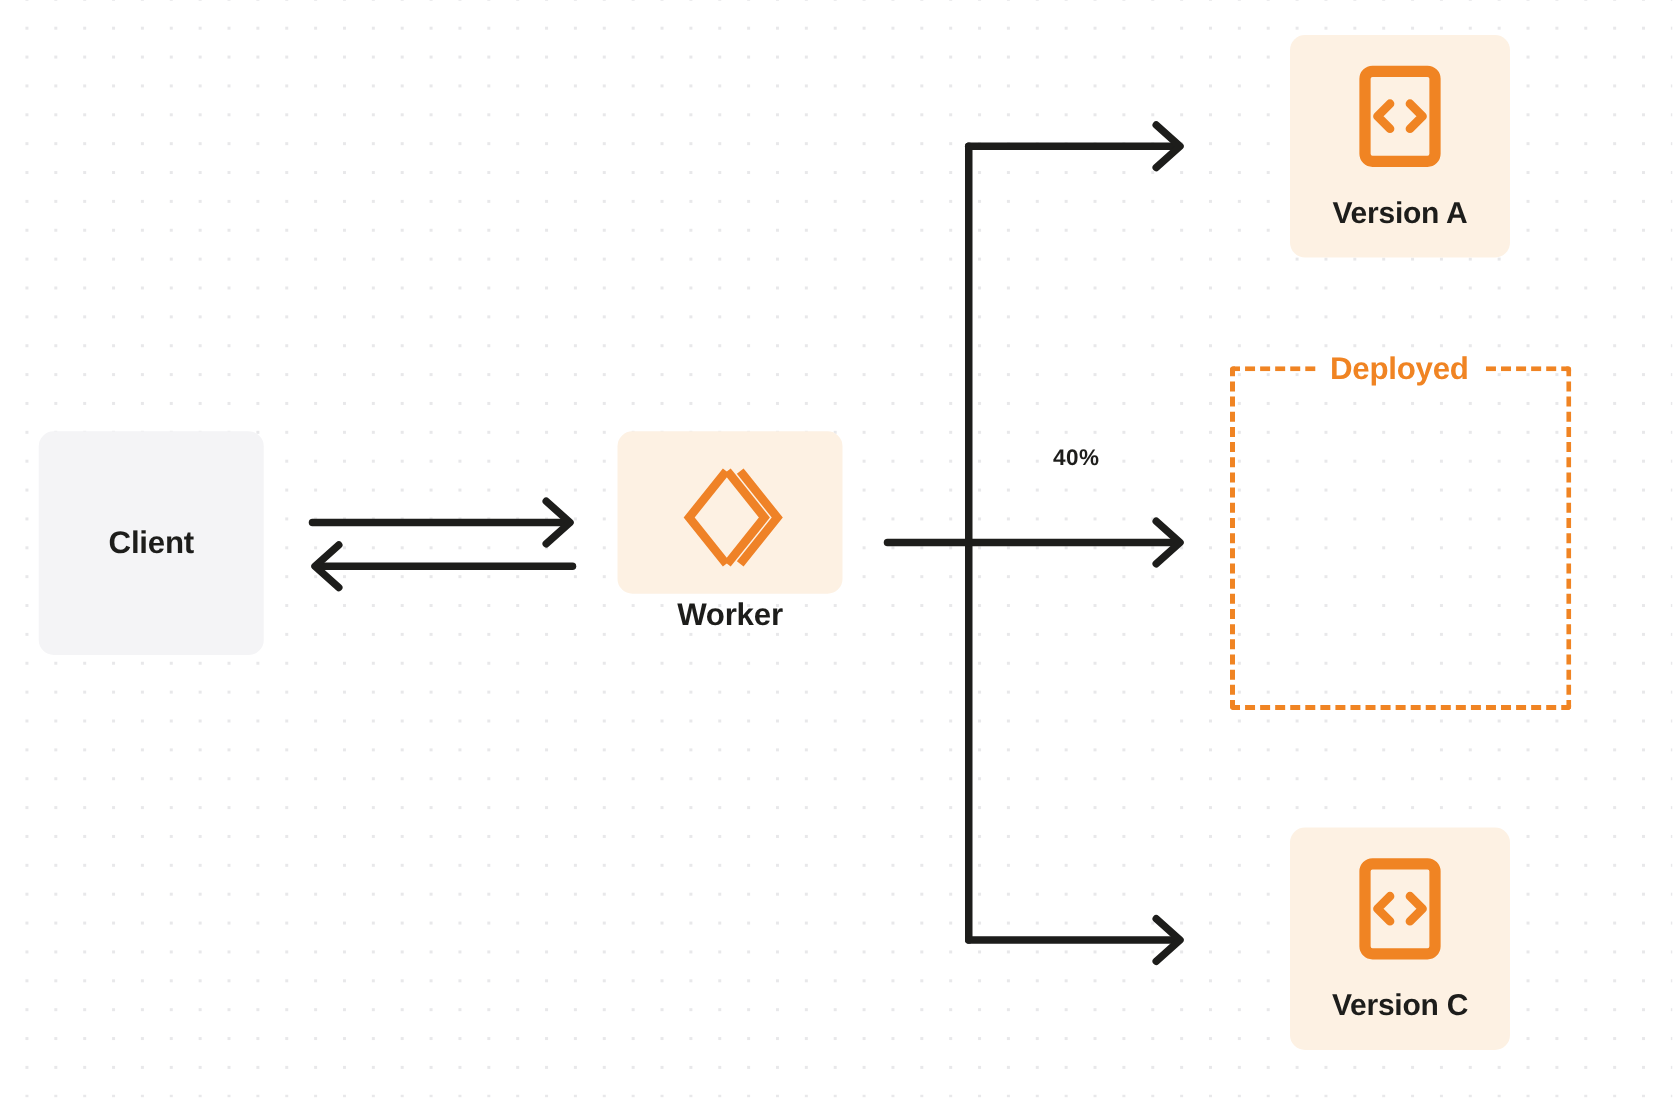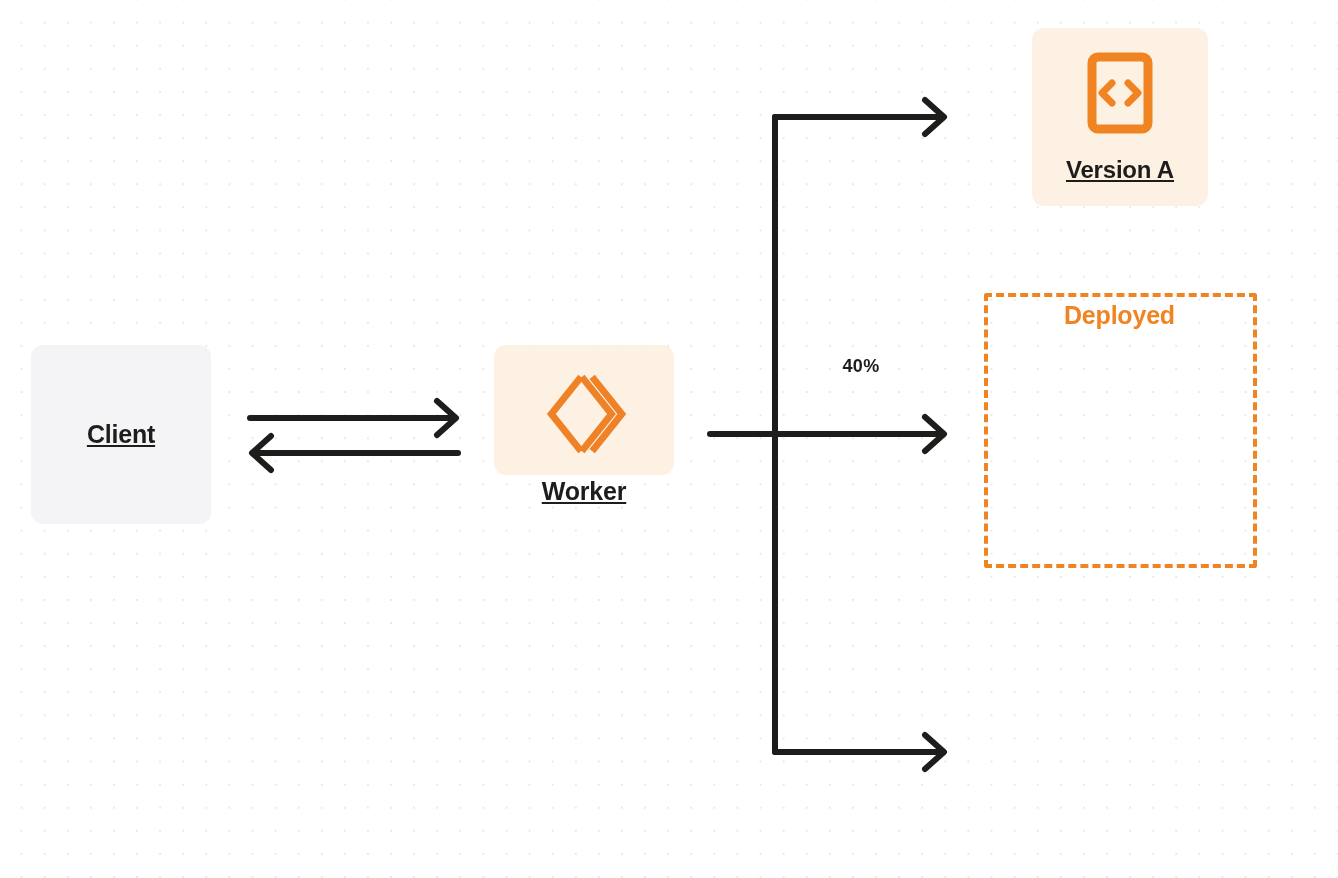--- a/index.html
+++ b/index.html
@@ -27,21 +27,20 @@
     flex-direction: column;
     align-items: center;
     justify-content: center;
     box-sizing: border-box;
   }
   .node-label {
     font-weight: bold;
     color: #1d1d1b;
     letter-spacing: -0.2px;
     white-space: nowrap;
-    text-decoration: underline;
   }
 
   #client-node {
     left: 31px;
     top: 345px;
     width: 180px;
     height: 179px;
     background: #f4f4f6;
   }
   #client-node .node-label { font-size: 25px; }
@@ -86,21 +85,20 @@
     left: 1054px;
     top: 282px;
     padding: 0 10px;
     background: #ffffff;
     color: #f08423;
     font-size: 25px;
     font-weight: bold;
     letter-spacing: -0.2px;
     white-space: nowrap;
     line-height: 26px;
-    margin-top: 20px;
   }
 
   
   #traffic-label {
     position: absolute;
     left: 781px;
     top: 350px;
     width: 160px;
     text-align: center;
     color: #1d1d1b;
@@ -191,14 +189,26 @@
         <g fill="none" stroke="#f08423" stroke-width="7" stroke-linecap="round" stroke-linejoin="round">
           <path d="M25 31 L 15 41 L 25 51"></path>
           <path d="M41 31 L 51 41 L 41 51"></path>
         </g>
       </svg>
     </span>
     <span class="node-label">Version A</span>
   </div>
 
 
+  <div id="version-c-node" class="node version-node">
+    <span>
+      <svg width="66" height="82" viewBox="0 0 66 82" xmlns="http://www.w3.org/2000/svg">
+        <rect x="5" y="5" width="56" height="72" rx="6" ry="6" fill="none" stroke="#f08423" stroke-width="9"></rect>
+        <g fill="none" stroke="#f08423" stroke-width="7" stroke-linecap="round" stroke-linejoin="round">
+          <path d="M25 31 L 15 41 L 25 51"></path>
+          <path d="M41 31 L 51 41 L 41 51"></path>
+        </g>
+      </svg>
+    </span>
+    <span class="node-label">Version C</span>
+  </div>
 
 </div>
 
 </body></html>

